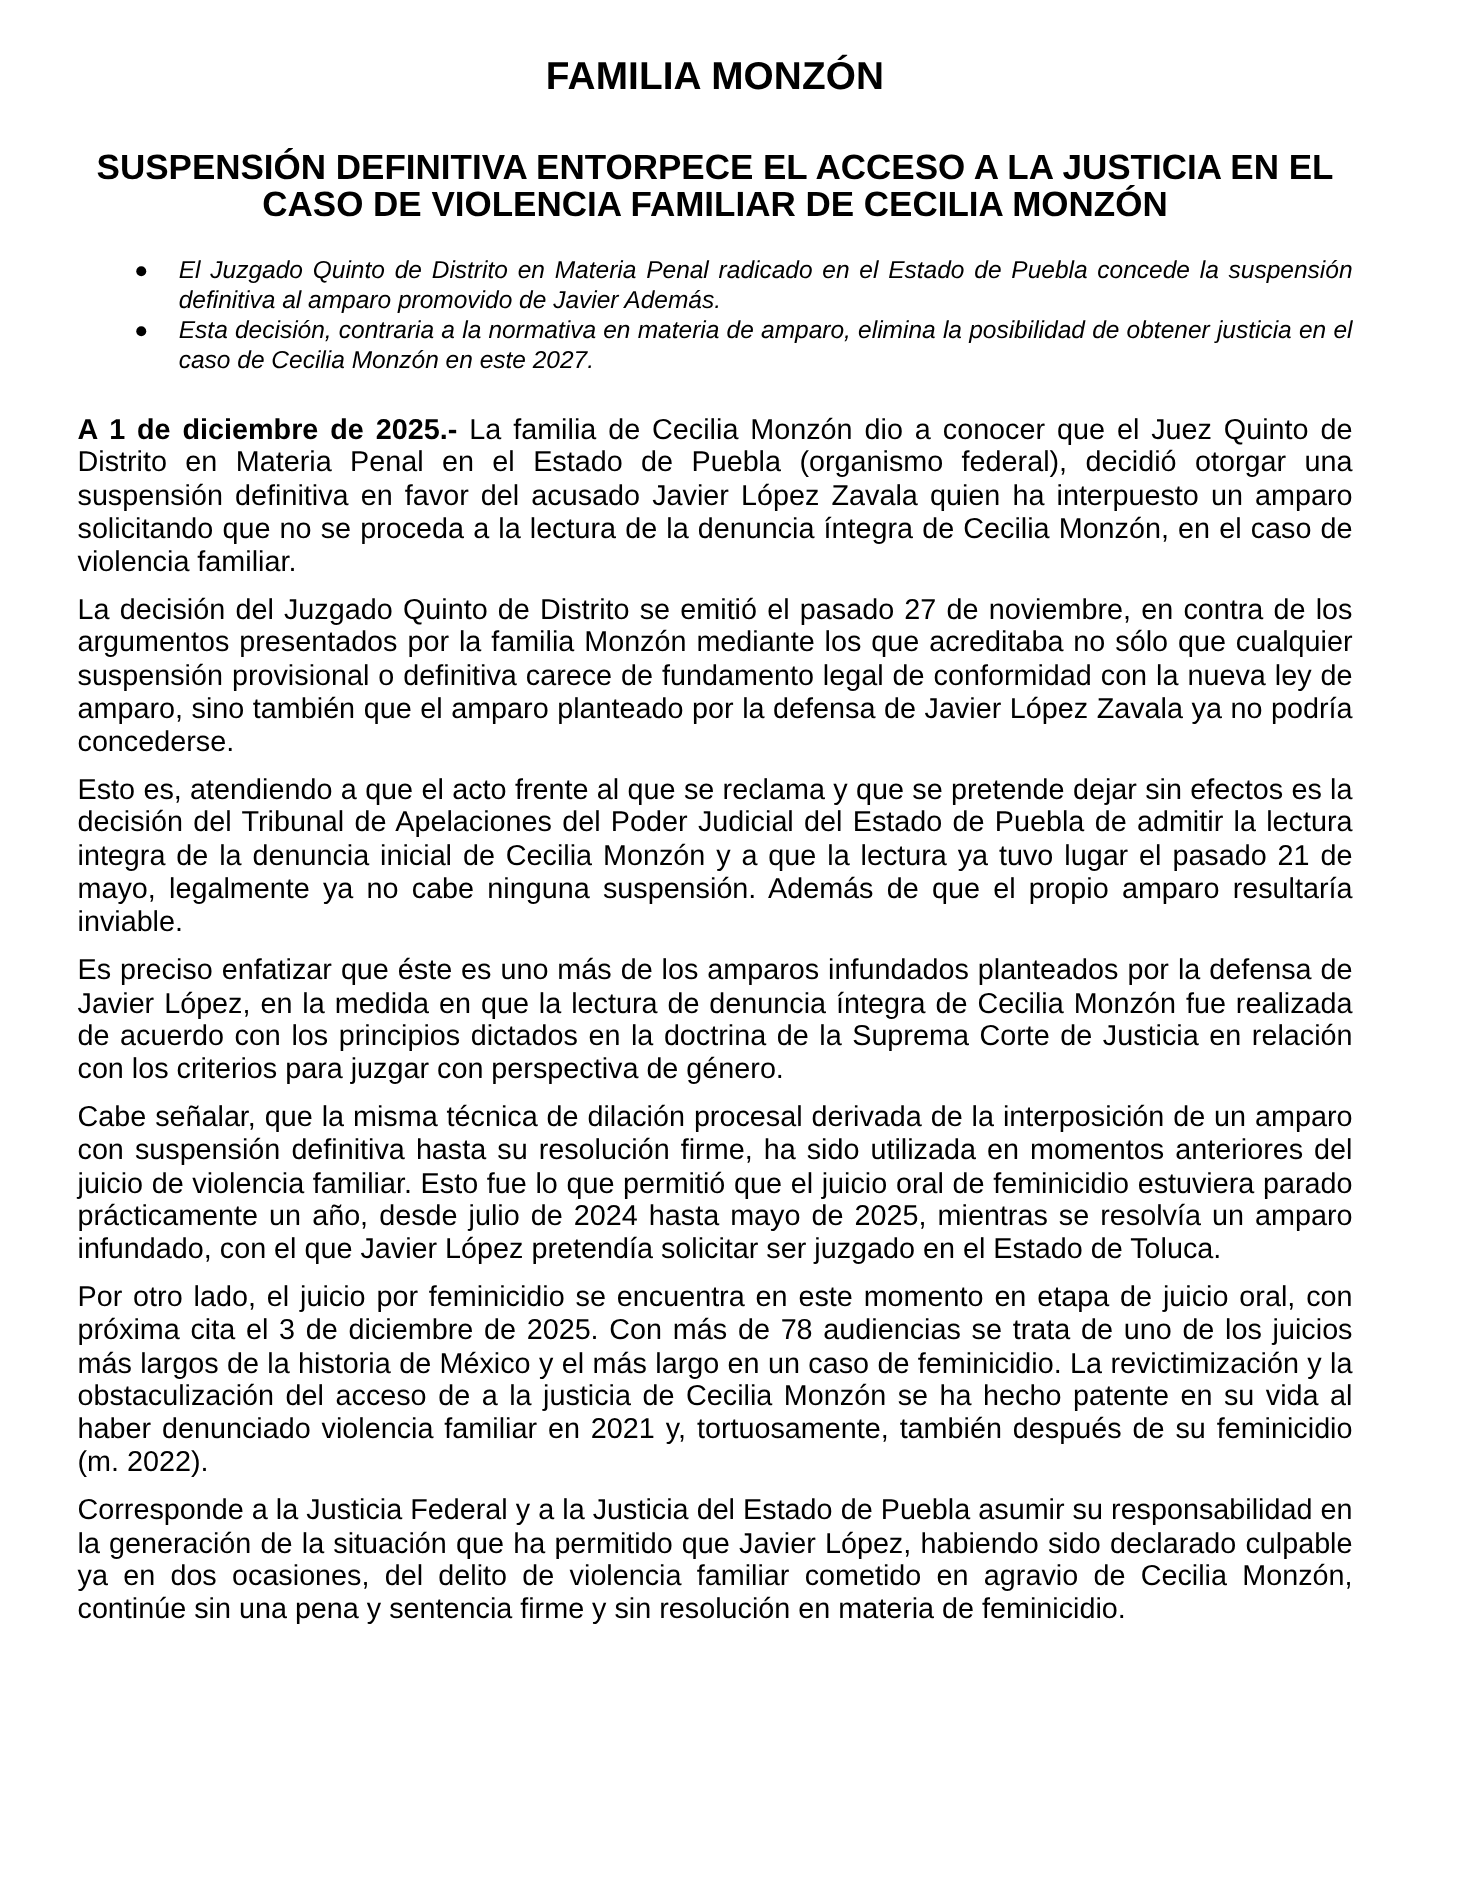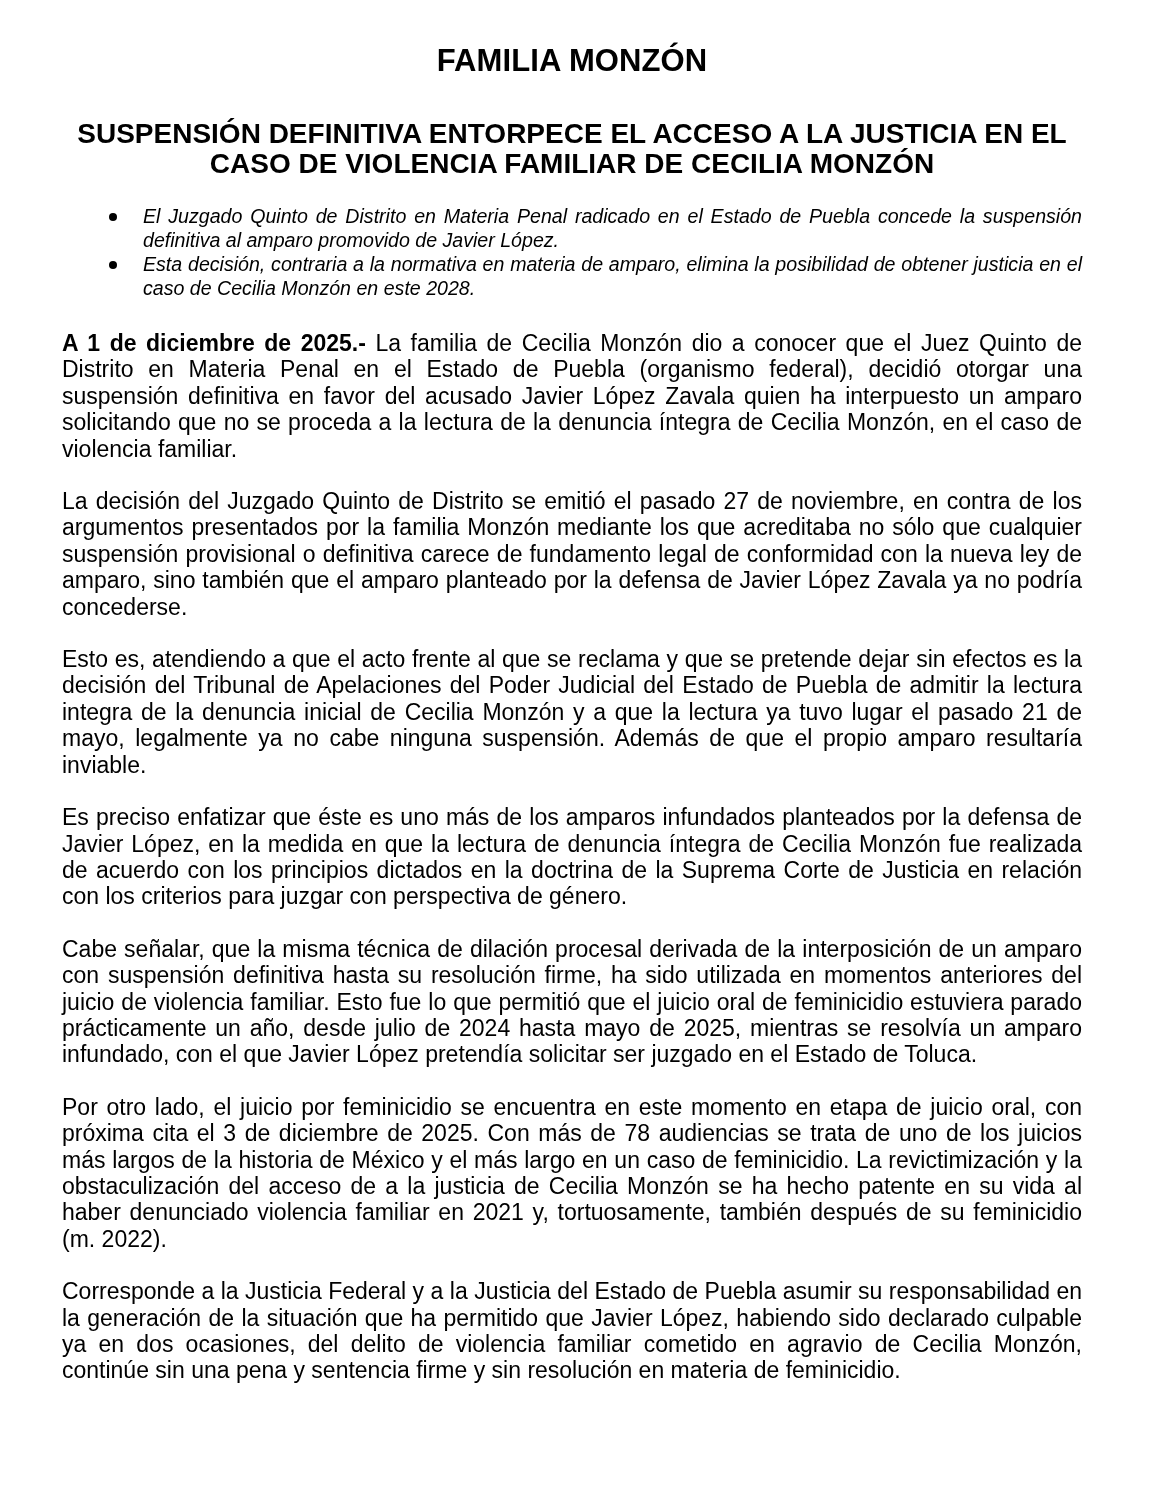--- a/index.html
+++ b/index.html
@@ -61,39 +61,39 @@
       border-radius: 50%;
       background: #000;
     }
     .para {
       margin: 0;
       font-size: 23px;
       line-height: 26.4px;
       text-align: justify;
       text-align-last: left;
     }
-    .para + .para { margin-top: 26px; }
+    .para + .para { margin-top: 12px; }
     .first-para { margin-top: 30px; }
     .lead { font-weight: bold; }
   </style>
 </head>
 <body>
 
 <div class="page">
   <h1 class="title">FAMILIA MONZÓN</h1>
   <h2 class="subtitle">SUSPENSIÓN DEFINITIVA ENTORPECE EL ACCESO A LA JUSTICIA EN EL CASO DE VIOLENCIA FAMILIAR DE CECILIA MONZÓN</h2>
 
   <ul class="bullets">
     <li>
       <span class="bullet-dot"></span>
-      <span>El Juzgado Quinto de Distrito en Materia Penal radicado en el Estado de Puebla concede la suspensión definitiva al amparo promovido de Javier López.</span>
+      <span>El Juzgado Quinto de Distrito en Materia Penal radicado en el Estado de Puebla concede la suspensión definitiva al amparo promovido de Javier Además.</span>
     </li>
     <li>
       <span class="bullet-dot"></span>
-      <span>Esta decisión, contraria a la normativa en materia de amparo, elimina la posibilidad de obtener justicia en el caso de Cecilia Monzón en este 2028.</span>
+      <span>Esta decisión, contraria a la normativa en materia de amparo, elimina la posibilidad de obtener justicia en el caso de Cecilia Monzón en este 2027.</span>
     </li>
   </ul>
 
   <p class="para first-para"><span class="lead">A 1 de diciembre de 2025.-</span><span> La familia de Cecilia Monzón dio a conocer que el Juez Quinto de Distrito en Materia Penal en el Estado de Puebla (organismo federal), decidió otorgar una suspensión definitiva en favor del acusado Javier López Zavala quien ha interpuesto un amparo solicitando que no se proceda a la lectura de la denuncia íntegra de Cecilia Monzón, en el caso de violencia familiar.</span></p>
   <p class="para">La decisión del Juzgado Quinto de Distrito se emitió el pasado 27 de noviembre, en contra de los argumentos presentados por la familia Monzón mediante los que acreditaba no sólo que cualquier suspensión provisional o definitiva carece de fundamento legal de conformidad con la nueva ley de amparo, sino también que el amparo planteado por la defensa de Javier López Zavala ya no podría concederse.</p>
   <p class="para">Esto es, atendiendo a que el acto frente al que se reclama y que se pretende dejar sin efectos es la decisión del Tribunal de Apelaciones del Poder Judicial del Estado de Puebla de admitir la lectura integra de la denuncia inicial de Cecilia Monzón y a que la lectura ya tuvo lugar el pasado 21 de mayo, legalmente ya no cabe ninguna suspensión. Además de que el propio amparo resultaría inviable.</p>
   <p class="para">Es preciso enfatizar que éste es uno más de los amparos infundados planteados por la defensa de Javier López, en la medida en que la lectura de denuncia íntegra de Cecilia Monzón fue realizada de acuerdo con los principios dictados en la doctrina de la Suprema Corte de Justicia en relación con los criterios para juzgar con perspectiva de género.</p>
   <p class="para">Cabe señalar, que la misma técnica de dilación procesal derivada de la interposición de un amparo con suspensión definitiva hasta su resolución firme, ha sido utilizada en momentos anteriores del juicio de violencia familiar. Esto fue lo que permitió que el juicio oral de feminicidio estuviera parado prácticamente un año, desde julio de 2024 hasta mayo de 2025, mientras se resolvía un amparo infundado, con el que Javier López pretendía solicitar ser juzgado en el Estado de Toluca.</p>
   <p class="para">Por otro lado, el juicio por feminicidio se encuentra en este momento en etapa de juicio oral, con próxima cita el 3 de diciembre de 2025. Con más de 78 audiencias se trata de uno de los juicios más largos de la historia de México y el más largo en un caso de feminicidio. La revictimización y la obstaculización del acceso de a la justicia de Cecilia Monzón se ha hecho patente en su vida al haber denunciado violencia familiar en 2021 y, tortuosamente, también después de su feminicidio (m. 2022).</p>
   <p class="para">Corresponde a la Justicia Federal y a la Justicia del Estado de Puebla asumir su responsabilidad en la generación de la situación que ha permitido que Javier López, habiendo sido declarado culpable ya en dos ocasiones, del delito de violencia familiar cometido en agravio de Cecilia Monzón, continúe sin una pena y sentencia firme y sin resolución en materia de feminicidio.</p>

